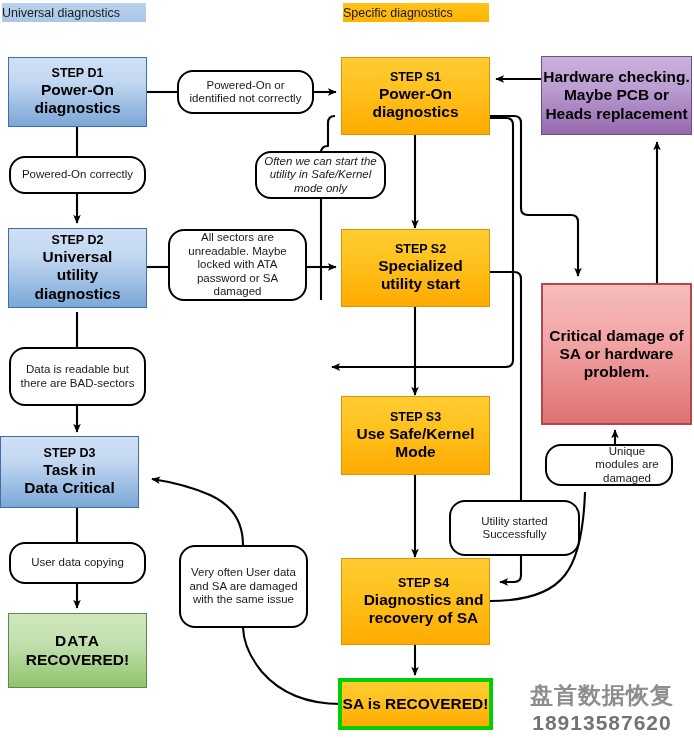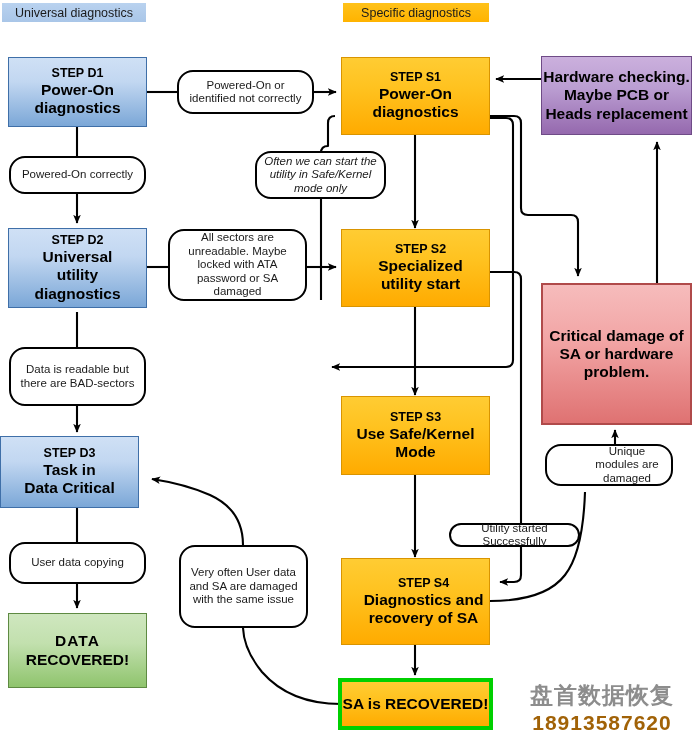--- a/index.html
+++ b/index.html
@@ -2,21 +2,21 @@
 <html><head>
 <meta charset="utf-8">
 <style>
   html,body{margin:0;padding:0;background:#ffffff;}
   body{width:694px;height:738px;overflow:hidden;
        font-family:"Liberation Sans","DejaVu Sans",sans-serif;}
   #stage{position:relative;width:694px;height:738px;}
   svg{position:absolute;left:0;top:0;width:694px;height:738px;}
 
   .legend{
-    position:absolute;display:flex;align-items:center;justify-content:center;
+    position:absolute;display:flex;align-items:center;
     font-size:12.5px;color:#1a1a1a;white-space:nowrap;
   }
   .legend-universal{background:linear-gradient(to bottom,#b9d2ef,#a9c6e8);}
   .legend-specific{background:linear-gradient(to bottom,#ffc21a,#ffb300);}
 
   .node{
     position:absolute;display:flex;align-items:center;justify-content:center;
     text-align:center;box-sizing:border-box;line-height:1.18;
   }
   .node .t{display:block;}
@@ -50,21 +50,21 @@
 
   .label{
     position:absolute;display:flex;align-items:center;justify-content:center;
     text-align:center;box-sizing:border-box;
     background:#ffffff;border:2px solid #000;border-radius:16px;
     font-size:11.5px;color:#1a1a1a;line-height:1.17;padding:2px 4px;
   }
 
   .wm{position:absolute;text-align:center;}
   .wm-cn{font-size:23px;font-weight:bold;color:#8d8d8d;letter-spacing:1px;}
-  .wm-num{font-size:21px;font-weight:bold;color:#a16207;letter-spacing:1px;}
+  .wm-num{font-size:21px;font-weight:bold;color:#737373;letter-spacing:1px;}
 </style>
 </head>
 <body>
 
 <div id="stage">
 
   <svg viewBox="0 0 694 738">
     <defs>
       <marker id="ah" markerWidth="10" markerHeight="10" refX="8.2" refY="4" orient="auto" markerUnits="userSpaceOnUse">
         <path d="M0,0.2 L9,4 L0,7.8 L2.2,4 Z" fill="#000"></path>
@@ -257,21 +257,21 @@
   <div class="label" style="left:179px;top:545px;width:129px;height:83px;">
     <div>
       <span class="t">Very often</span>
       <span class="t">User data and</span>
       <span class="t">SA are damaged</span>
       <span class="t">with the same</span>
       <span class="t">issue</span>
     </div>
   </div>
 
-  <div class="label" style="left:449px;top:500px;width:131px;height:24px;margin-top:23px;">
+  <div class="label" style="left:449px;top:500px;width:131px;height:56px;">
     <div>
       <span class="t">Utility started</span>
       <span class="t">Successfully</span>
     </div>
   </div>
 
   <div class="label" style="left:545px;top:444px;width:128px;height:42px;padding-left:40px;">
     <div>
       <span class="t">Unique modules</span>
       <span class="t">are damaged</span>

